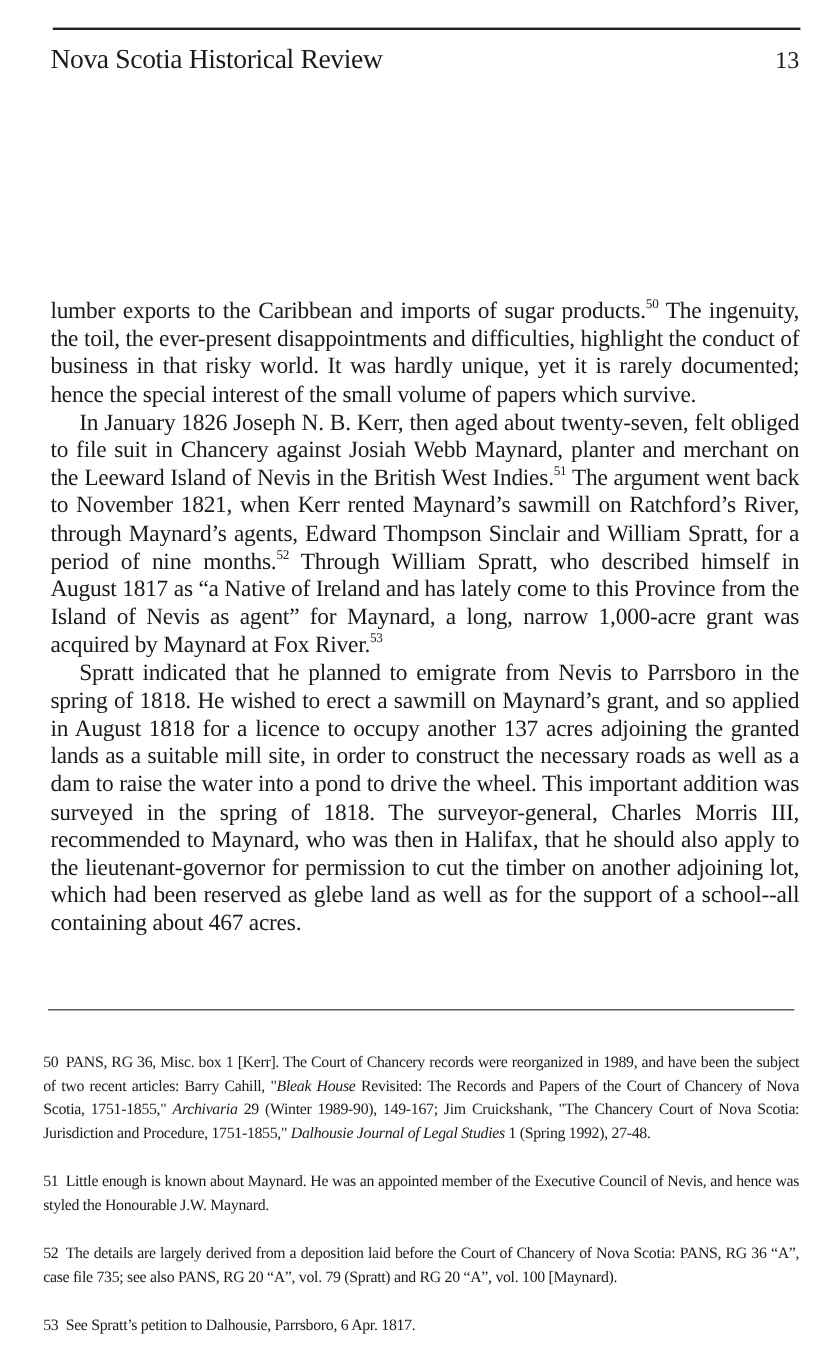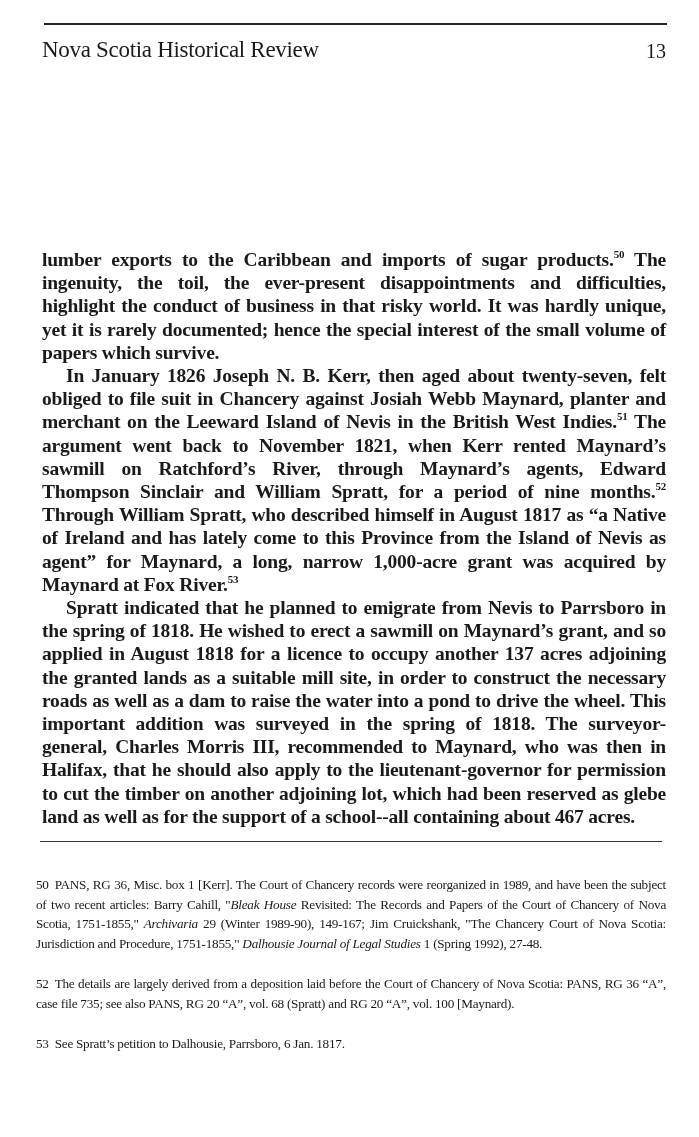--- a/index.html
+++ b/index.html
@@ -6,21 +6,21 @@
     body {
       width: 699px; height: 1137px; background: #ffffff; color: #1a1a1a;
       font-family: "Liberation Serif", "DejaVu Serif", serif;
       position: relative; overflow: hidden;
     }
     .rule-top { position: absolute; left: 44px; width: 623px; top: 23px; height: 0; border-top: 2px solid #222; }
     .running-head { position: absolute; left: 42px; top: 37px; font-size: 23px; letter-spacing: -0.3px; }
     .page-num { position: absolute; right: 33px; top: 40px; font-size: 20px; text-align: right; }
     .body-text {
       position: absolute; left: 42px; width: 624px; top: 248px;
-      font-size: 19.5px; line-height: 23.2px; text-align: justify; letter-spacing: -0.2px; font-weight: bold;
+      font-size: 19.5px; line-height: 23.2px; text-align: justify; letter-spacing: -0.2px;
     }
     .body-text p { margin: 0; }
     .body-text p.indent { text-indent: 24px; }
     sup { font-size: 11px; line-height: 0; vertical-align: 8px; }
     .rule-foot { position: absolute; left: 40px; width: 622px; top: 841px; height: 0; border-top: 1.5px solid #333; }
     .footnotes {
       position: absolute; left: 36px; width: 630px; top: 875px;
       font-size: 13.2px; line-height: 19.5px; text-align: justify; letter-spacing: -0.25px;
     }
     .fn { margin: 0 0 21px 0; }
@@ -37,15 +37,16 @@
 <div class="body-text">
   <p><span>lumber exports to the Caribbean and imports of sugar products.</span><sup>50</sup><span> The ingenuity, the toil, the ever-present disappointments and difficulties, highlight the conduct of business in that risky world. It was hardly unique, yet it is rarely documented; hence the special interest of the small volume of papers which survive.</span></p>
   <p class="indent"><span>In January 1826 Joseph N. B. Kerr, then aged about twenty-seven, felt obliged to file suit in Chancery against Josiah Webb Maynard, planter and merchant on the Leeward Island of Nevis in the British West Indies.</span><sup>51</sup><span> The argument went back to November 1821, when Kerr rented Maynard’s sawmill on Ratchford’s River, through Maynard’s agents, Edward Thompson Sinclair and William Spratt, for a period of nine months.</span><sup>52</sup><span> Through William Spratt, who described himself in August 1817 as “a Native of Ireland and has lately come to this Province from the Island of Nevis as agent” for Maynard, a long, narrow 1,000-acre grant was acquired by Maynard at Fox River.</span><sup>53</sup></p>
   <p class="indent"><span>Spratt indicated that he planned to emigrate from Nevis to Parrsboro in the spring of 1818. He wished to erect a sawmill on Maynard’s grant, and so applied in August 1818 for a licence to occupy another 137 acres adjoining the granted lands as a suitable mill site, in order to construct the necessary roads as well as a dam to raise the water into a pond to drive the wheel. This important addition was surveyed in the spring of 1818. The surveyor-general, Charles Morris III, recommended to Maynard, who was then in Halifax, that he should also apply to the lieutenant-governor for permission to cut the timber on another adjoining lot, which had been reserved as glebe land as well as for the support of a school--all containing about 467 acres.</span></p>
 </div>
 
 <div class="rule-foot"></div>
 
 <div class="footnotes">
   <p class="fn"><span class="fn-num">50</span><span class="fn-body"><span>PANS, RG 36, Misc. box 1 [Kerr]. The Court of Chancery records were reorganized in 1989, and have been the subject of two recent articles: Barry Cahill, "</span><i>Bleak House</i><span> Revisited: The Records and Papers of the Court of Chancery of Nova Scotia, 1751-1855," </span><i>Archivaria</i><span> 29 (Winter 1989-90), 149-167; Jim Cruickshank, "The Chancery Court of Nova Scotia: Jurisdiction and Procedure, 1751-1855," </span><i>Dalhousie Journal of Legal Studies</i><span> 1 (Spring 1992), 27-48.</span></span></p>
-  <p class="fn"><span class="fn-num">52</span><span class="fn-body"><span>The details are largely derived from a deposition laid before the Court of Chancery of Nova Scotia: PANS, RG 36 “A”, case file 735; see also PANS, RG 20 “A”, vol. 68 (Spratt) and RG 20 “A”, vol. 100 [Maynard).</span></span></p>
-  <p class="fn"><span class="fn-num">53</span><span class="fn-body"><span>See Spratt’s petition to Dalhousie, Parrsboro, 6 Jan. 1817.</span></span></p>
+  <p class="fn"><span class="fn-num">51</span><span class="fn-body"><span>Little enough is known about Maynard. He was an appointed member of the Executive Council of Nevis, and hence was styled the Honourable J.W. Maynard.</span></span></p>
+  <p class="fn"><span class="fn-num">52</span><span class="fn-body"><span>The details are largely derived from a deposition laid before the Court of Chancery of Nova Scotia: PANS, RG 36 “A”, case file 735; see also PANS, RG 20 “A”, vol. 79 (Spratt) and RG 20 “A”, vol. 100 [Maynard).</span></span></p>
+  <p class="fn"><span class="fn-num">53</span><span class="fn-body"><span>See Spratt’s petition to Dalhousie, Parrsboro, 6 Apr. 1817.</span></span></p>
 </div>
 
 </body></html>

